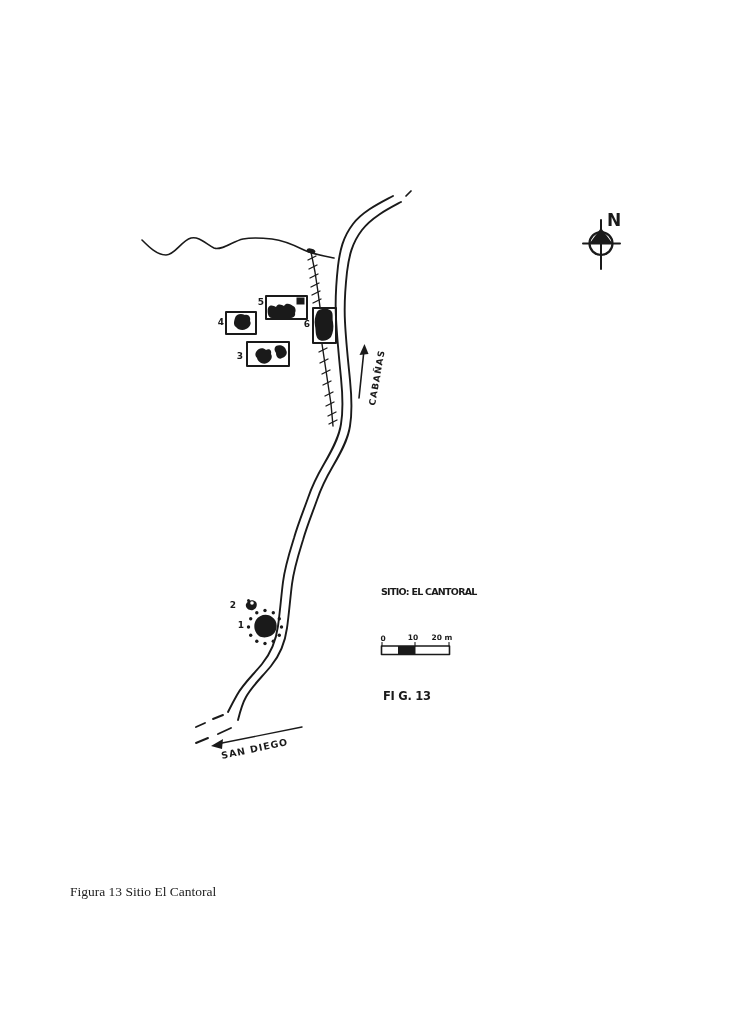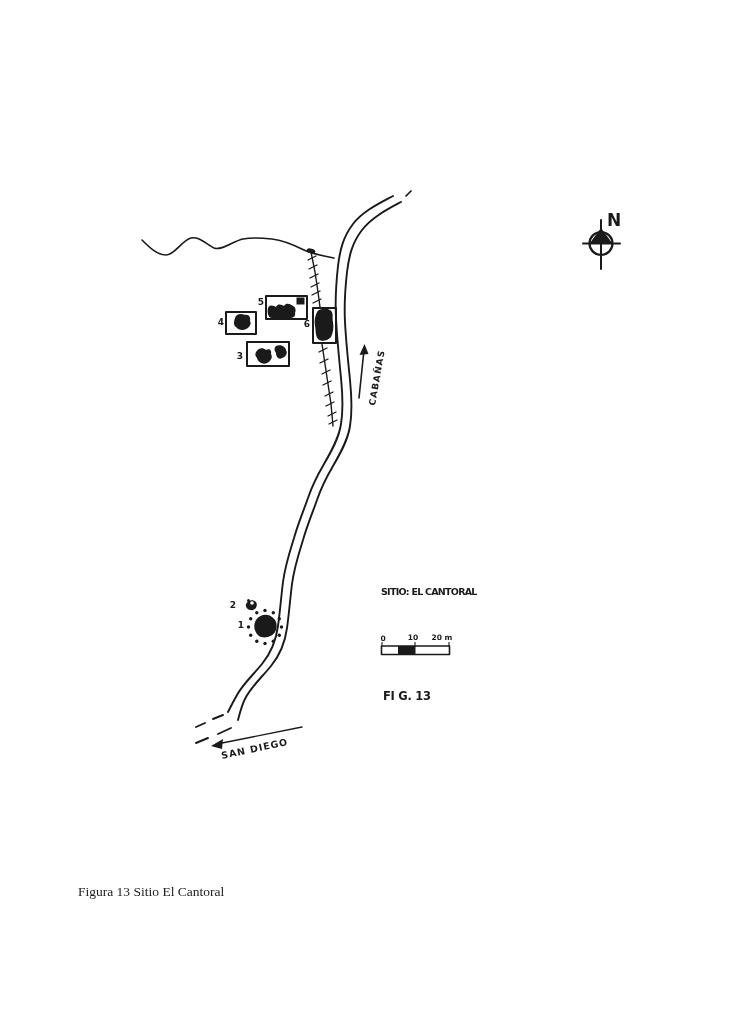--- a/index.html
+++ b/index.html
@@ -20,21 +20,20 @@
     font-weight: bold;
   }
   #caption {
     position: absolute;
     left: 70px;
     top: 884px;
     font-family: "Liberation Serif", serif;
     font-size: 13.5px;
     color: #1c1c1c;
     white-space: nowrap;
-    margin-left: 8px;
   }
 </style>
 </head>
 <body>
 
 <div id="page">
 
   <svg width="745" height="1024" viewBox="0 0 745 1024">
 
     <path class="ink-stroke" stroke-width="1.6" d="M 142,240

